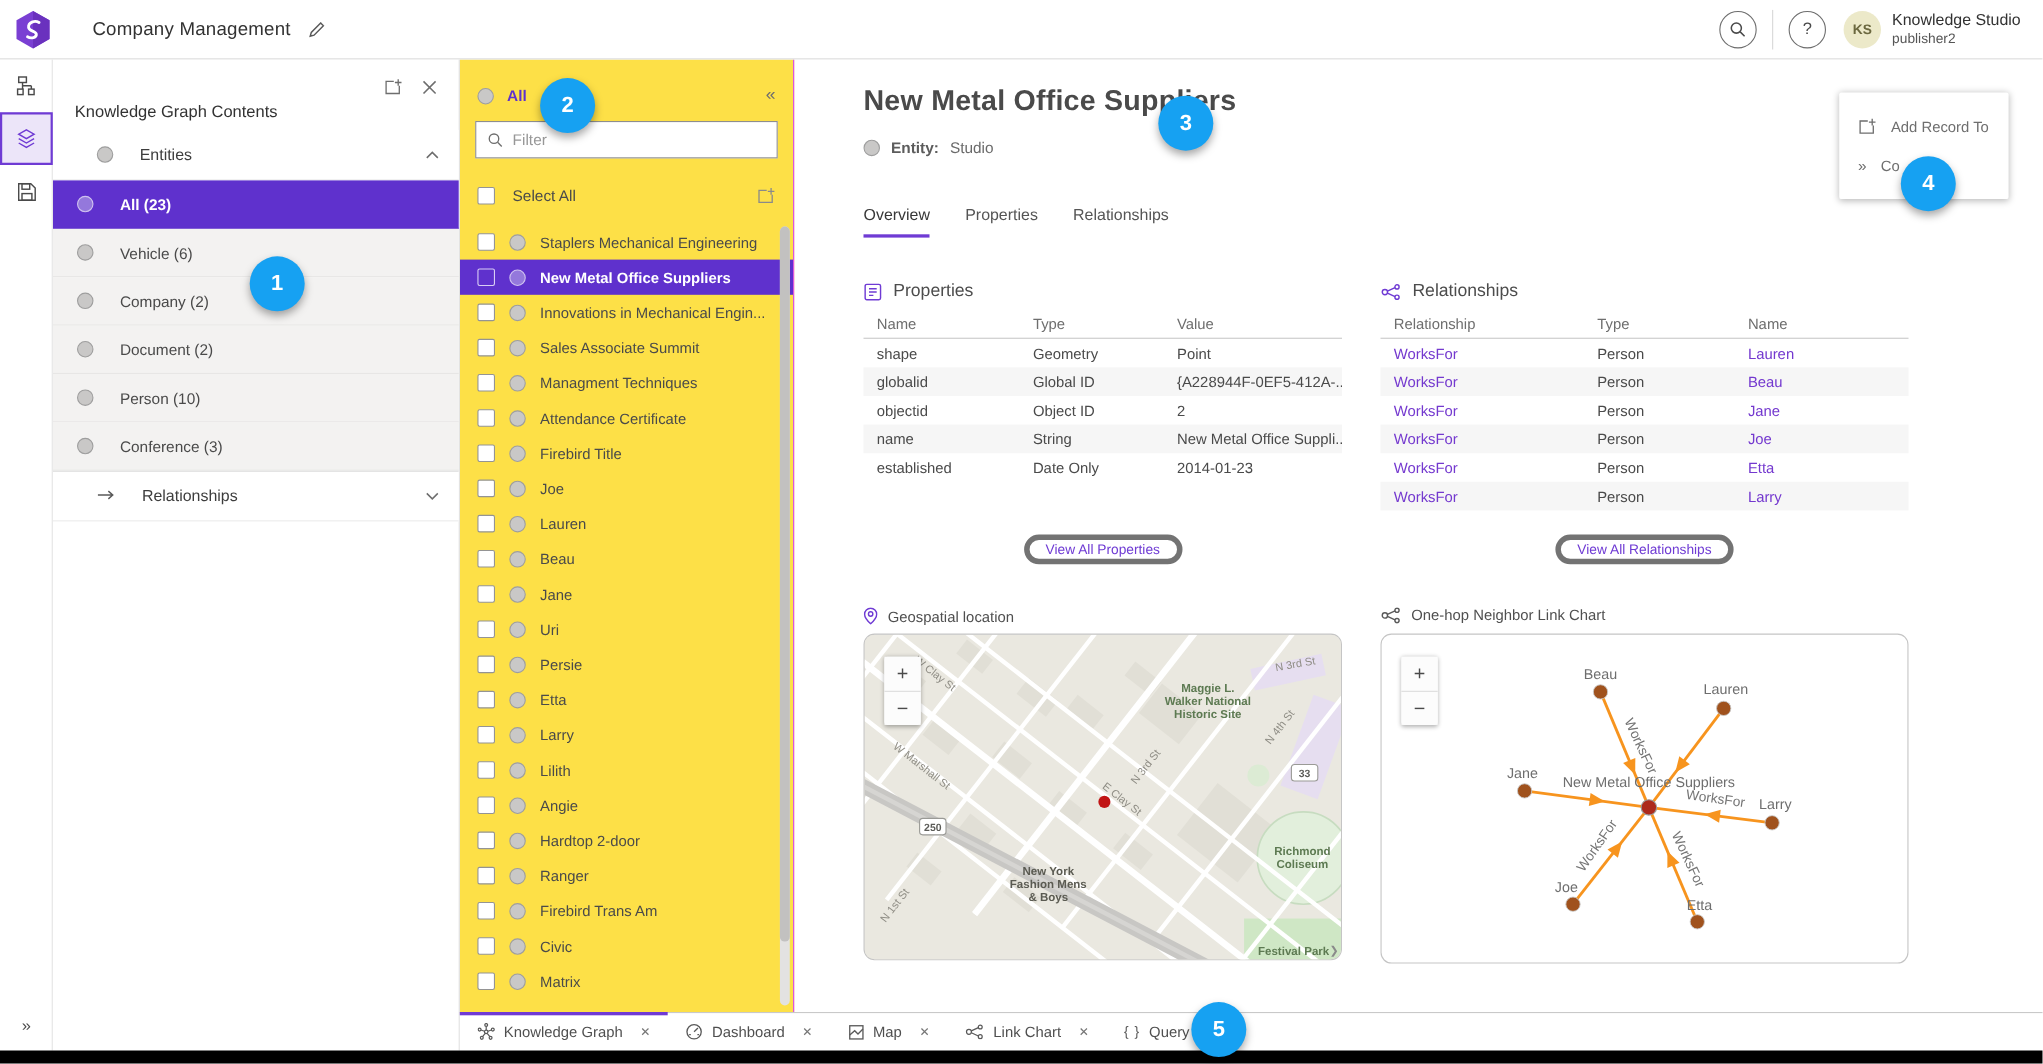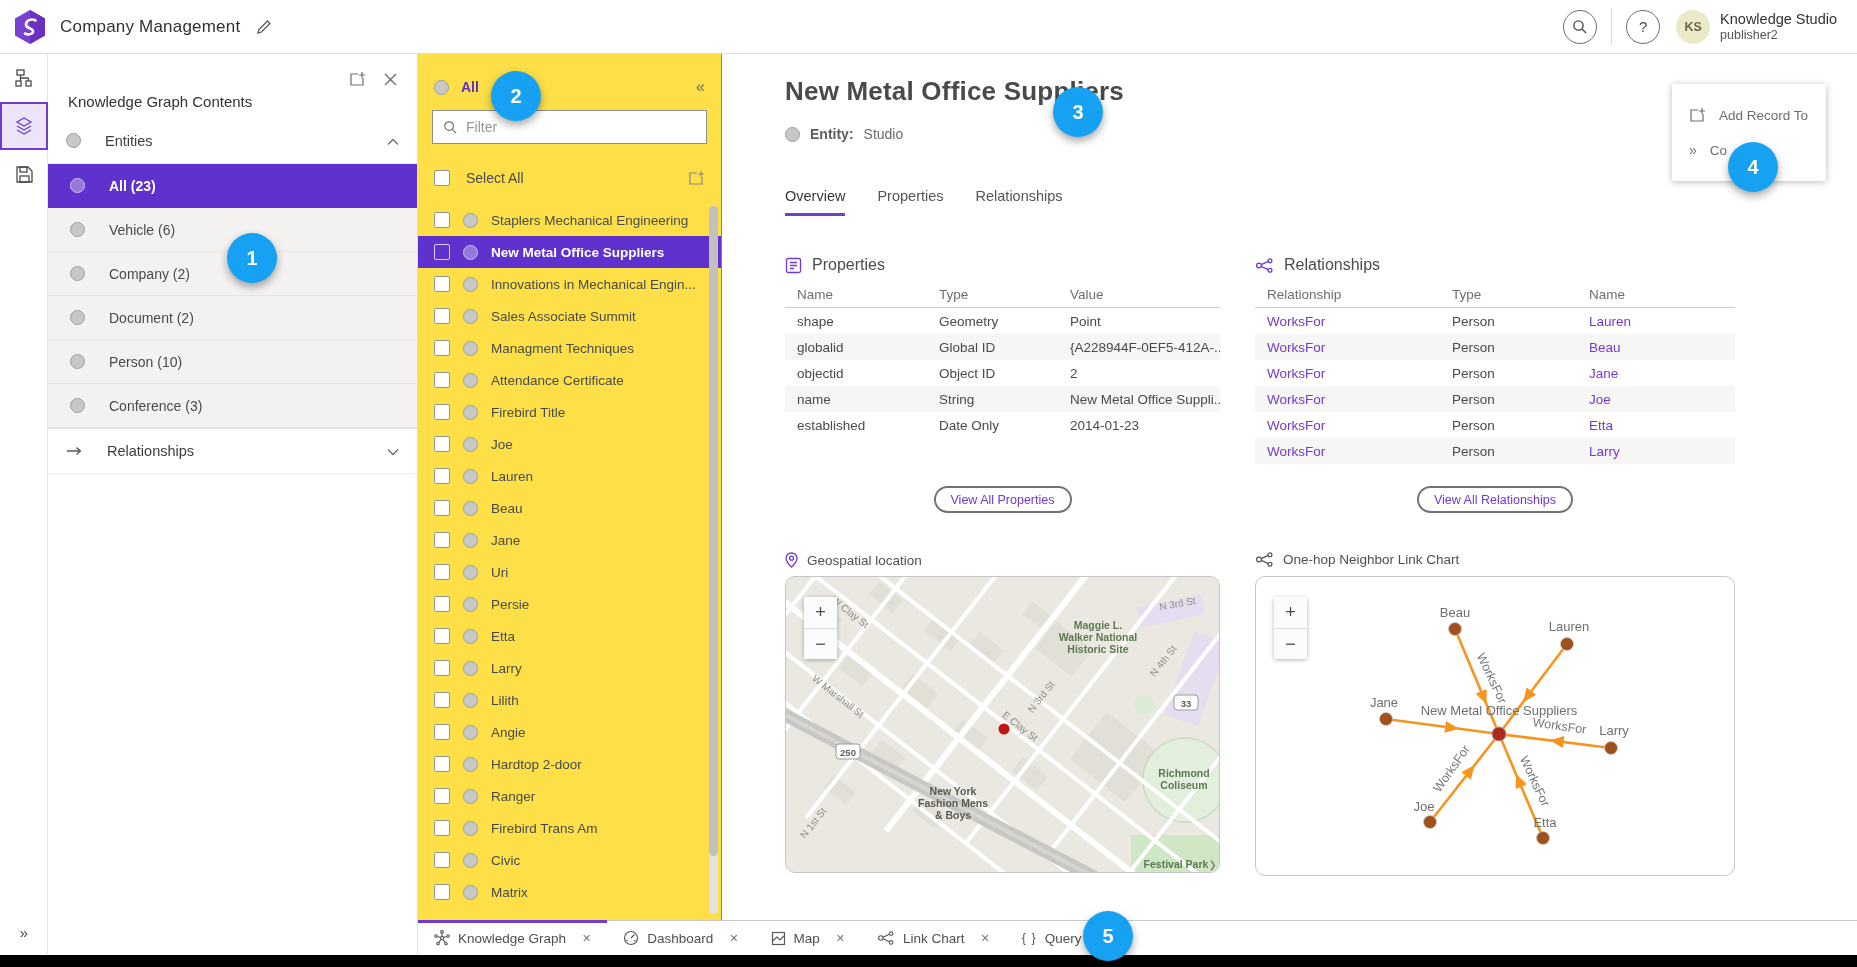--- a/index.html
+++ b/index.html
@@ -3,21 +3,21 @@
 <meta charset="utf-8">
 <style>
   * { box-sizing:border-box; margin:0; padding:0; }
   html,body { width:1857px; height:967px; }
   body { font-family:"Liberation Sans", sans-serif; background:#fff; position:relative; overflow:hidden; color:#4a4a4a; }
   svg text { font-family:"Liberation Sans", sans-serif; }
 
   
   .header { position:absolute; top:0; left:0; right:0; height:54px; background:#fff; border-bottom:1px solid #dcdcdc; display:flex; align-items:center; z-index:30; }
   .logo { width:36px; height:36px; margin-left:12px; flex:0 0 auto; }
-  .app-title { font-size:17px; color:#323232; margin-left:12px; letter-spacing:.2px; }
+  .app-title { font-size:17px; color:#323232; margin-left:36px; letter-spacing:.2px; }
   .icon-btn { background:none; border:none; cursor:pointer; color:#595959; display:flex; align-items:center; justify-content:center; }
   .edit-btn { margin-left:16px; }
   .hspacer { flex:1; }
   .circle-btn { width:34px; height:34px; border:1px solid #6e6e6e; border-radius:50%; background:#fff; color:#4a4a4a; display:flex; align-items:center; justify-content:center; font-size:15px; }
   .vdiv { width:1px; height:36px; background:#d8d8d8; margin:0 14px; }
   .avatar { width:34px; height:34px; border-radius:50%; background:#ECE9C9; color:#6b683f; font-size:12.5px; font-weight:bold; display:flex; align-items:center; justify-content:center; margin-left:16px; }
   .user-block { margin-left:10px; margin-right:20px; line-height:1.15; }
   .user-block .prod { font-size:14.5px; color:#323232; }
   .user-block .uname { font-size:12.5px; color:#555; }
 
@@ -26,21 +26,21 @@
   .rail-btn { width:48px; height:48px; display:flex; align-items:center; justify-content:center; color:#4a4a4a; background:none; border:none; cursor:pointer; }
   .rail-btn.sel { background:#ECE5F9; box-shadow:inset 0 0 0 2px #6F3BD4; color:#6F3BD4; }
   .rail-expand { position:absolute; bottom:6px; left:0; width:48px; height:34px; font-size:15px; color:#4a4a4a; background:none; border:none; }
 
   
   .contents { position:absolute; top:54px; left:48px; width:370px; bottom:12px; background:#fff; border-right:1px solid #ddd; z-index:4; }
   .panel-head { height:50px; display:flex; align-items:center; padding:0 20px; }
   .panel-title { font-size:15px; color:#323232;margin-top:44px; }
   .panel-head .sp { flex:1; }
   .panel-head .icon-btn { margin-left:18px; color:#6e6e6e; }
-  .ent-head { height:46px; display:flex; align-items:center; gap:24px; padding:0 18px 0 18px; background:#fff; border-bottom:1px solid #ececec; font-size:14.5px; color:#3d3d3d; margin-top:14px; }
+  .ent-head { height:46px; display:flex; align-items:center; gap:24px; padding:0 18px 0 40px; background:#fff; border-bottom:1px solid #ececec; font-size:14.5px; color:#3d3d3d; margin-top:14px; }
   .ent-head.rel { border-top:1px solid #e2e2e2; margin-top:0; }
   .ent-head .chev { margin-left:auto; color:#6e6e6e; }
   .ent-row { display:flex; align-items:center; gap:24px; height:44px; padding:0 18px 0 22px; background:#f3f2f1; border-bottom:1px solid #e7e6e5; font-size:14px; color:#4a4a4a; cursor:pointer; }
   .ent-row.sel { background:#5F31CD; color:#fff; border-color:#5F31CD; font-weight:bold;text-align:right; }
   .swatch { width:15px; height:15px; border-radius:50%; background:#c9c8c7; border:1px solid #9e9e9e; flex:0 0 auto; }
   .sel .swatch { background:#9478dc; border-color:#cfc2ef; }
 
   
   .listpanel { position:absolute; top:54px; left:418px; width:304px; bottom:47px; background:#fde047; border-right:1px solid #d946ef; z-index:3; overflow:hidden; }
   .lp-head { height:52px; display:flex; align-items:center; gap:12px; padding:14px 16px 0 16px; }
@@ -75,21 +75,21 @@
   .sec-head .sicon { color:#6F3BD4; display:flex; }
   .tbl { position:absolute; top:28px; left:0; right:0; font-size:13.5px; }
   .trow { display:grid; grid-template-columns:var(--c1) var(--c2) 1fr; height:26px; align-items:center; }
   .trow.hd { color:#6e6e6e; border-bottom:1px solid #c9c9c9; }
   .trow.alt { background:#f6f6f6; }
   .trow span { padding-left:12px; white-space:nowrap; overflow:hidden; }
   .col.left .trow { --c1:142px; --c2:131px; }
   .col.right .trow { --c1:185px; --c2:137px; }
   .tlink { color:#7439CF; cursor:pointer; }
   .btn-row { position:absolute; top:232px; left:0; right:0; text-align:center; }
-  .pill { height:27px; padding:0 15px; border:2px solid #737373; border-radius:14px; background:#fff; color:#6F3BD4; font-size:12.5px; font-family:"Liberation Sans",sans-serif; cursor:pointer; }
+  .pill { height:27px; padding:0 15px; border:5px solid #737373; border-radius:14px; background:#fff; color:#6F3BD4; font-size:12.5px; font-family:"Liberation Sans",sans-serif; cursor:pointer; }
   .card-label { position:absolute; top:298px; left:0; display:flex; align-items:center; gap:9px; font-size:13.5px; color:#4f4f4f; }
   .card-label .sicon { color:#6F3BD4; display:flex; }
   .card-label.gray .sicon { color:#595959; }
   .card { position:absolute; top:322px; left:0; right:0; border:1px solid #c5c5c5; border-radius:10px; overflow:hidden; background:#fff; }
   .map-card { height:297px; background:#eae8e0; }
   .chart-card { height:300px; }
   .zoomctl { position:absolute; left:18px; top:20px; width:33px; background:#fff; border-radius:3px; box-shadow:0 1px 4px rgba(0,0,0,.3); z-index:3; }
   .zbtn { height:31px; display:flex; align-items:center; justify-content:center; font-size:18px; color:#4a4a4a; cursor:pointer; background:#fcfcfc; }
   .zbtn + .zbtn { border-top:1px solid #ddd; }
   .attr-toggle { position:absolute; right:2px; bottom:2px; color:#8a8a8a; font-size:10px; z-index:3; }

